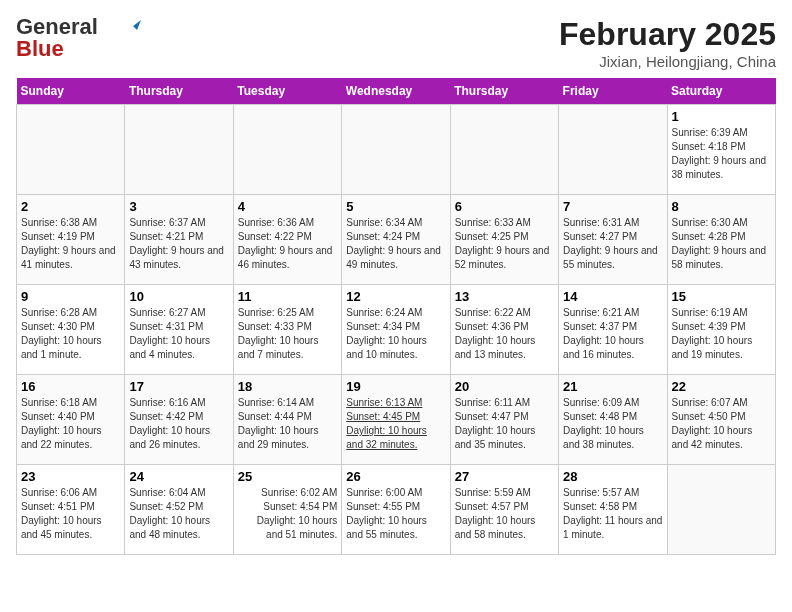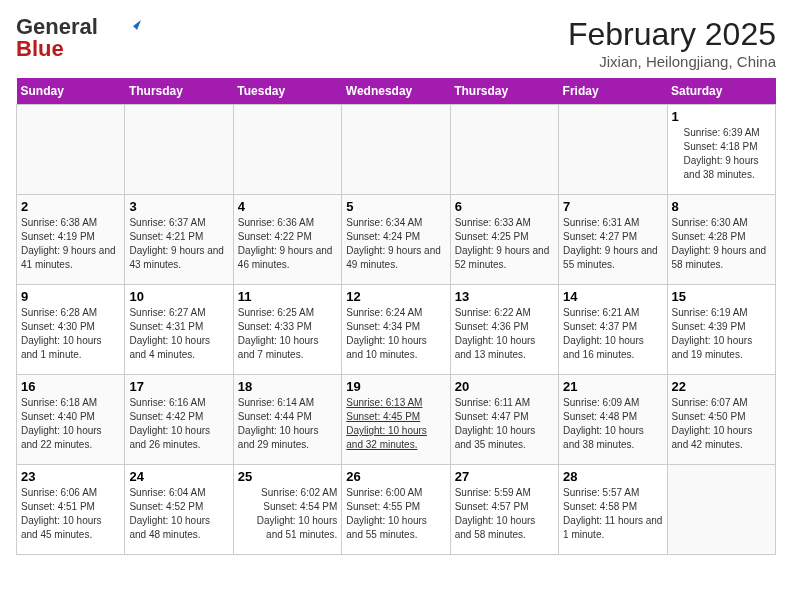--- a/index.html
+++ b/index.html
@@ -31,21 +31,21 @@
       font-size: 22px;
       font-weight: bold;
       color: #b91c1c;
       line-height: 1;
     }
     .title-section {
       text-align: right;
     }
     .month-year {
       font-size: 32px;
-      font-weight: normal;
+      font-weight: bold;
       color: #222;
     }
     .location {
       font-size: 15px;
       color: #555;
     }
     table {
       width: 100%;
       border-collapse: collapse;
       font-size: 11px;
@@ -113,21 +113,21 @@
   <tbody id="calendar-body">
   <tr>
         <td class="empty"></td>
         <td class="empty"></td>
         <td class="empty"></td>
         <td class="empty"></td>
         <td class="empty"></td>
         <td class="empty"></td>
         <td>
           <span class="day-num">1</span>
-          <div class="day-info" style="white-space: pre-line; margin-left: 12px;">Sunrise: 6:39 AM
+          <div class="day-info" style="white-space: pre-line;">Sunrise: 6:39 AM
 Sunset: 4:18 PM
 Daylight: 9 hours and 38 minutes.</div>
         </td>
       </tr>
       <tr>
         <td>
           <span class="day-num">2</span>
           <div class="day-info" style="white-space: pre-line;">Sunrise: 6:38 AM
 Sunset: 4:19 PM
 Daylight: 9 hours and 41 minutes.</div>

